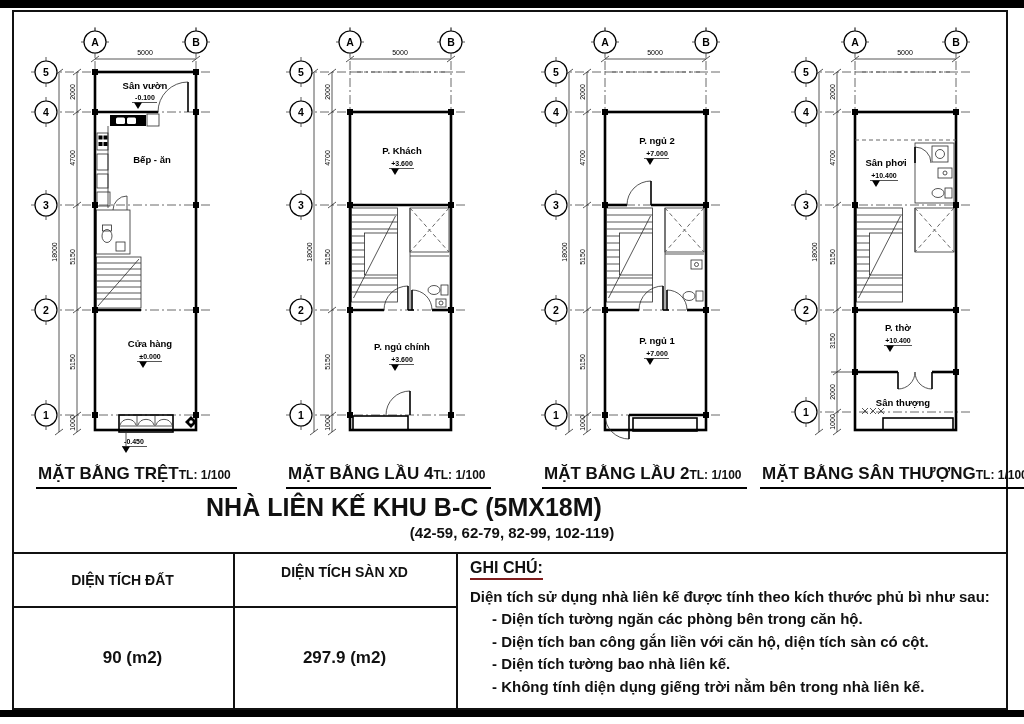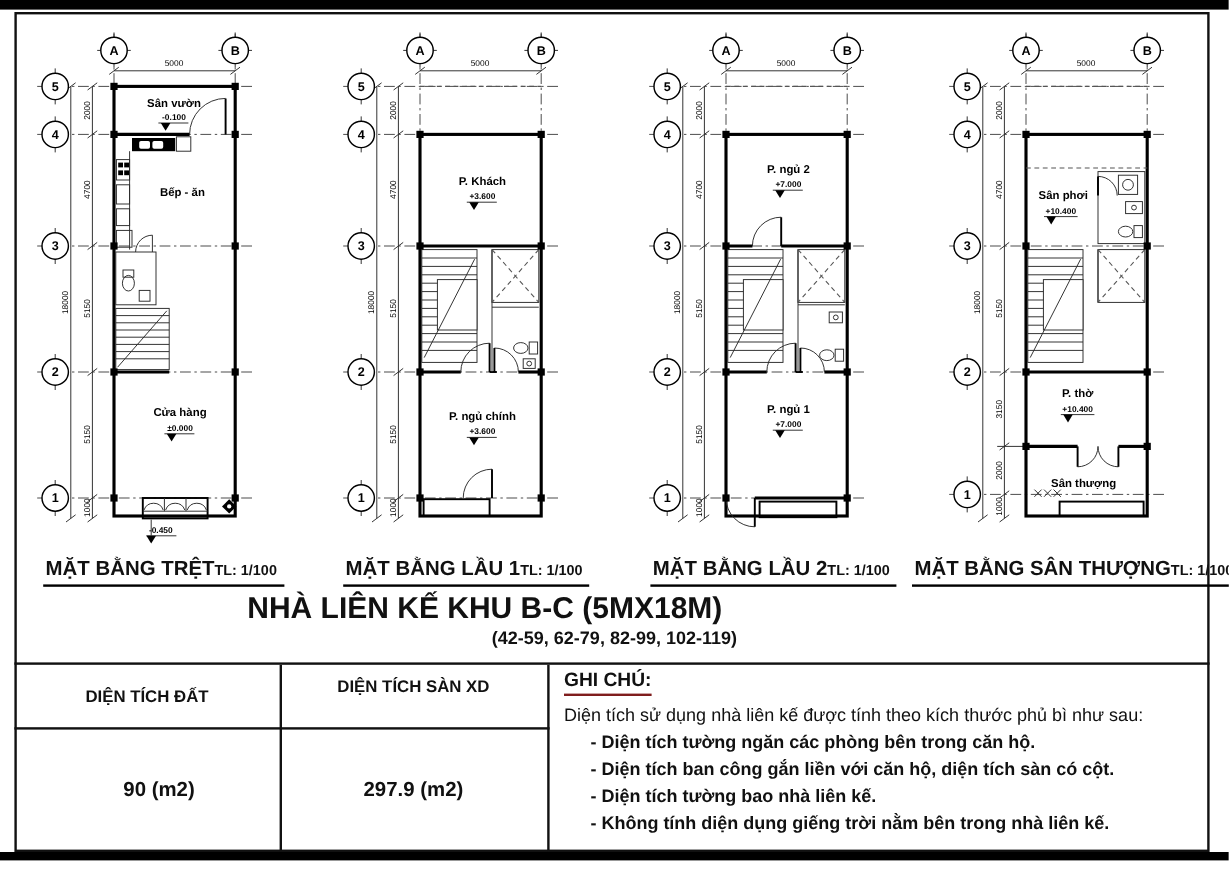--- a/index.html
+++ b/index.html
@@ -27,21 +27,21 @@
   .mt{position:absolute;top:493px;left:0;width:808px;text-align:center;font-size:25px;font-weight:bold;}
   .st{position:absolute;top:524px;left:0;width:1024px;text-align:center;font-size:15px;font-weight:bold;}
   .tbl{position:absolute;left:12px;top:552px;width:996px;height:158px;border-top:2px solid #111;box-sizing:border-box;}
   .tbl .vline{position:absolute;top:0;width:0;height:100%;border-left:2px solid #111;}
   .tbl .hline{position:absolute;left:0;top:52px;width:446px;height:0;border-top:2px solid #111;}
   .cell{position:absolute;display:flex;align-items:center;justify-content:center;font-weight:bold;}
   .cell.h{font-size:14px;}
   .cell.v{font-size:17px;}
   .gc{position:absolute;left:458px;top:5px;right:6px;}
   .gc .gtitle{display:inline-block;font-size:16px;font-weight:bold;border-bottom:2px solid #7f1d1d;padding-bottom:1px;margin-bottom:8px;}
-  .gc .intro{font-size:15px;font-weight:normal;margin-bottom:3px;}
+  .gc .intro{font-size:15px;font-weight:bold;margin-bottom:3px;}
   .gc .note{font-size:15px;font-weight:bold;padding-left:22px;line-height:22.5px;}
 </style>
 </head>
 <body>
 
 <div class="bar top"></div>
 <div class="bar bottom"></div>
 <div class="frame"></div>
 
 <svg width="0" height="0" style="position:absolute">
@@ -547,21 +547,21 @@
       <polygon class="blk" points="116,333.5 124,333.5 120,340"></polygon>
     <text class="rl" x="133" y="394">Sân thượng</text>
   </g>
 </svg>
 
 <div class="ptitle" style="left:36px">
   <span class="nm">MẶT BẰNG TRỆT</span>
   <span class="sc">TL: 1/100</span>
 </div>
 <div class="ptitle" style="left:286px">
-  <span class="nm">MẶT BẰNG LẦU 1</span>
+  <span class="nm">MẶT BẰNG LẦU 4</span>
   <span class="sc">TL: 1/100</span>
 </div>
 <div class="ptitle" style="left:542px">
   <span class="nm">MẶT BẰNG LẦU 2</span>
   <span class="sc">TL: 1/100</span>
 </div>
 <div class="ptitle" style="left:760px">
   <span class="nm">MẶT BẰNG SÂN THƯỢNG</span>
   <span class="sc">TL: 1/100</span>
 </div>

